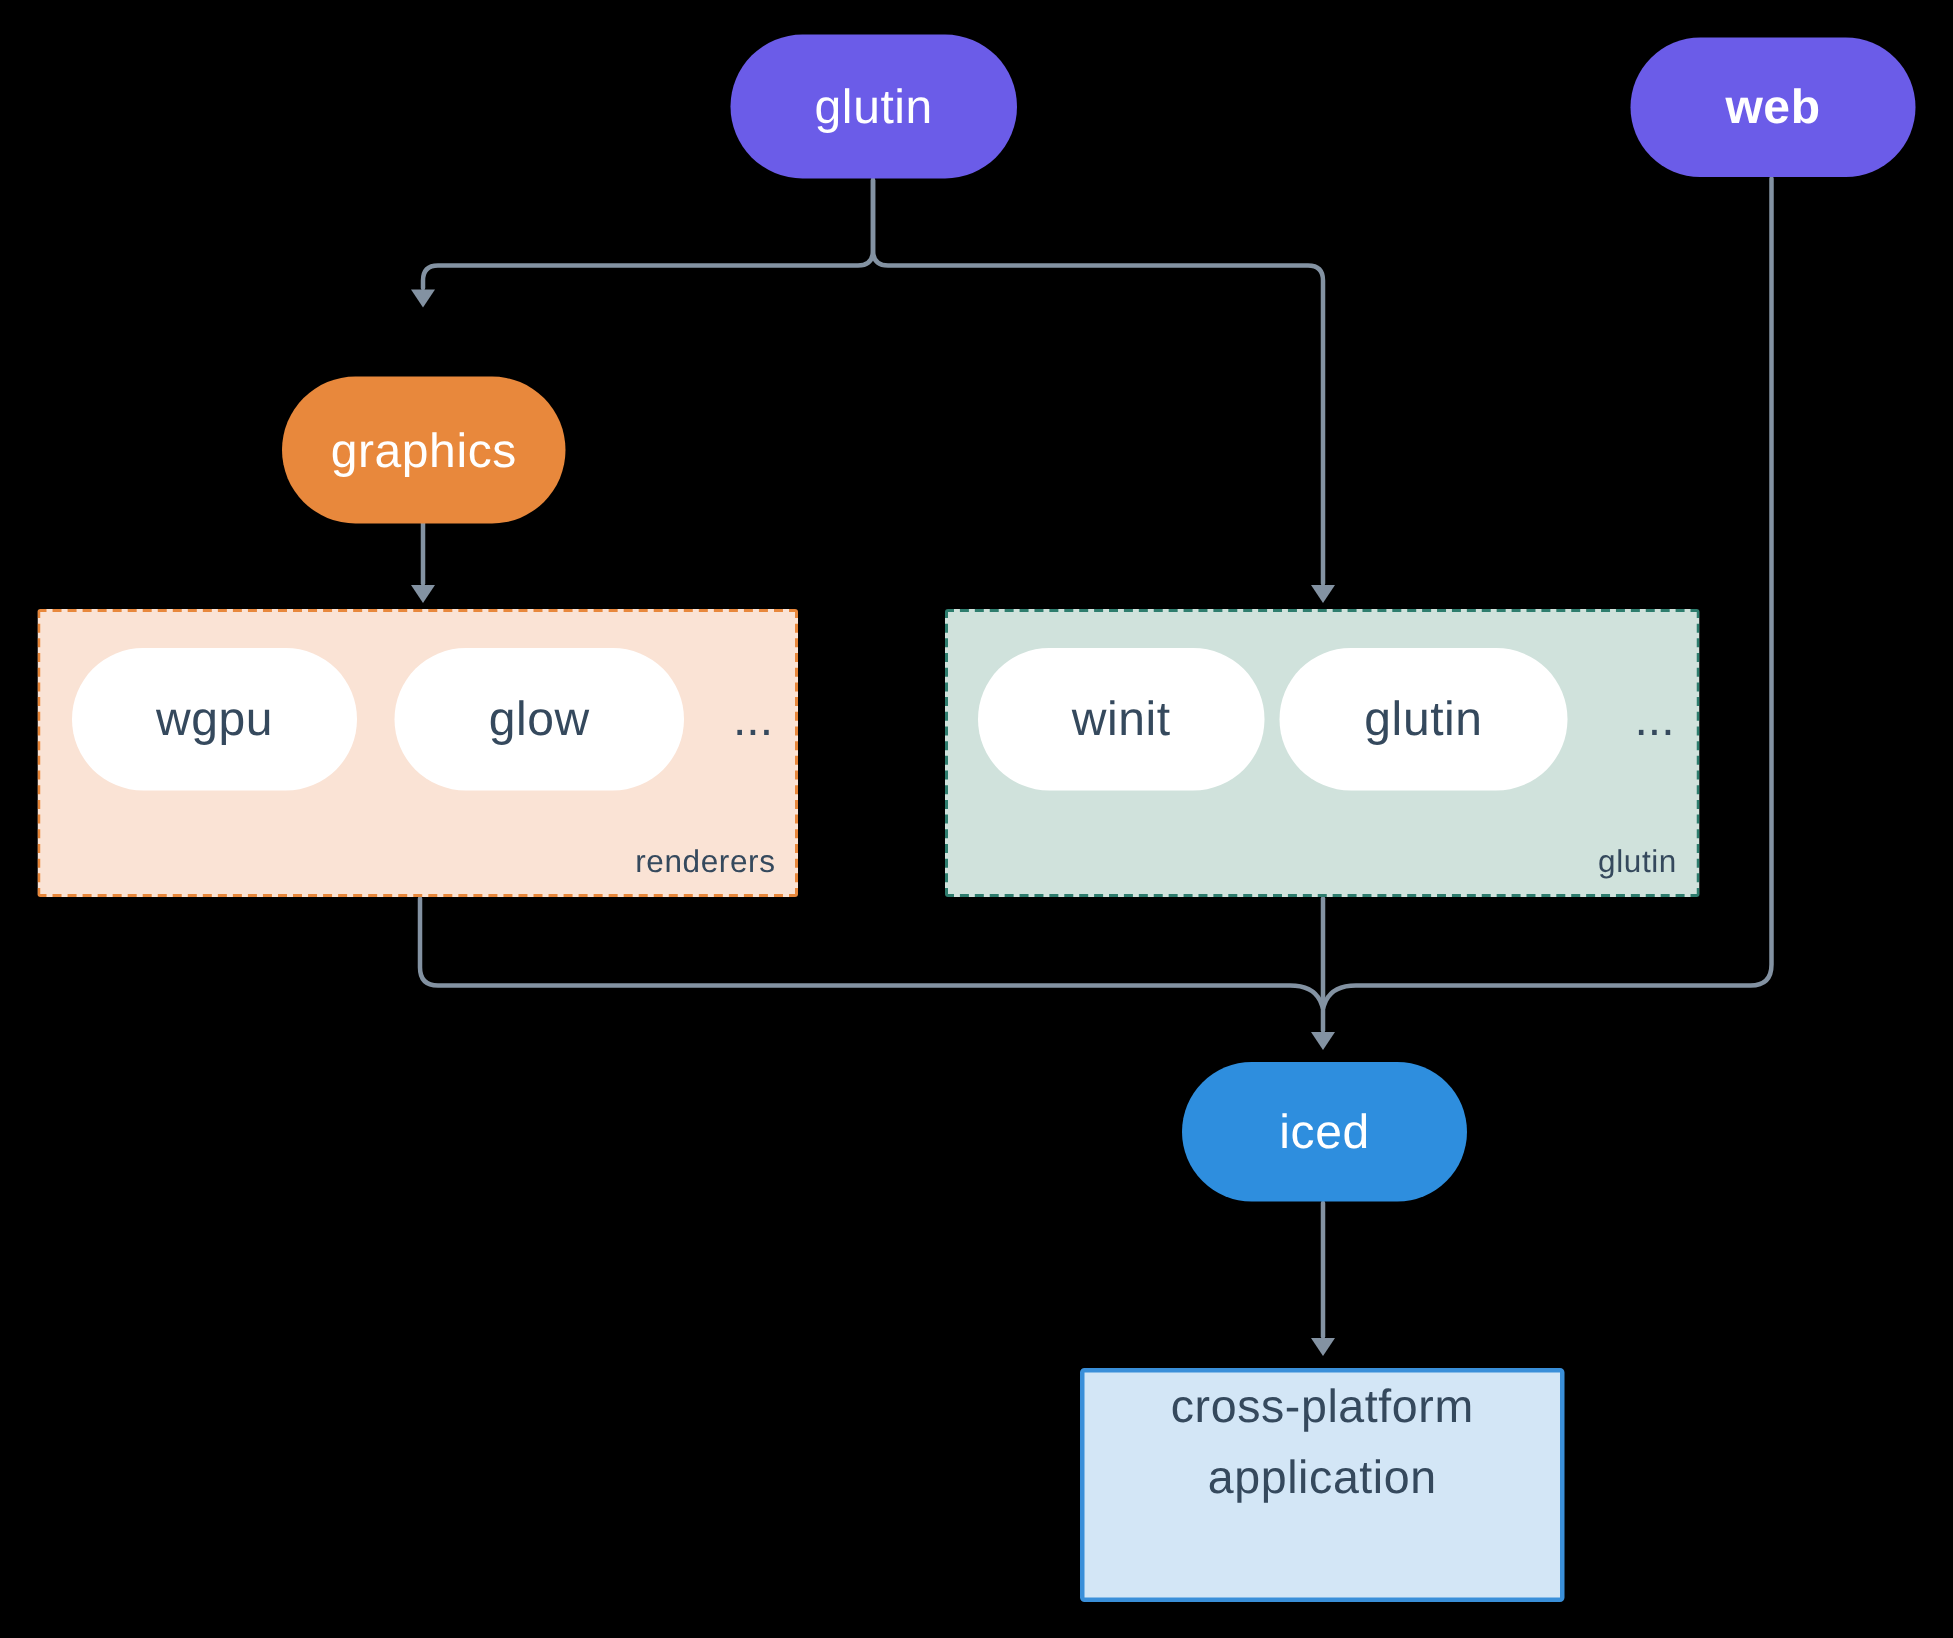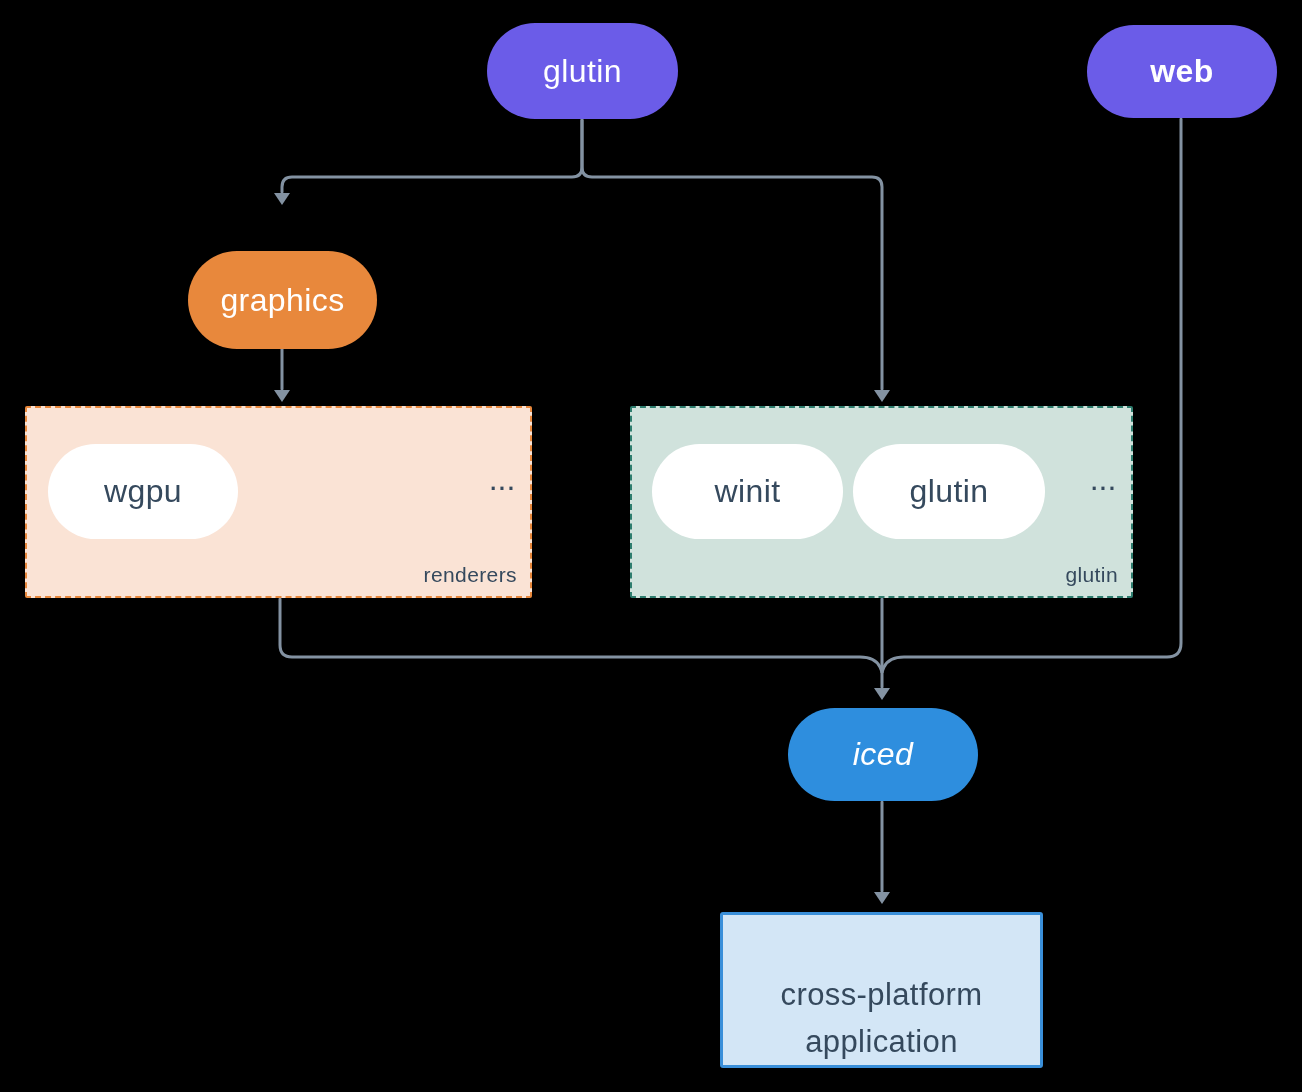--- a/index.html
+++ b/index.html
@@ -44,26 +44,24 @@
     background: var(--platform-pill-bg, #6b5ce8);
     color: var(--pill-text-light, #fff);
   }
   .pill-graphics {
     background: var(--graphics-pill-bg, #e8883c);
     color: var(--pill-text-light, #fff);
   }
   .pill-iced {
     background: var(--iced-pill-bg, #2e8ede);
     color: var(--pill-text-light, #fff);
-    font-style: italic;
   }
   .pill-inner {
     background: var(--inner-pill-bg, #fff);
     color: var(--text-dark, #35495d);
-    margin-top: 12px;
   }
   #native-pill   { left: 487px;  top: 23px;  width: 191px; height: 96px; }
   #web-pill      { left: 1087px; top: 25px;  width: 190px; height: 93px; font-weight: bold; }
   #graphics-pill { left: 188px;  top: 215px; width: 189px; height: 98px; margin-top: 36px; }
   #iced-pill     { left: 788px;  top: 708px; width: 190px; height: 93px; }
 
   .group-box {
     position: absolute;
     box-sizing: border-box;
     border-radius: 2px;
@@ -105,21 +103,21 @@
     color: var(--text-dark, #35495d);
   }
   #app-box {
     position: absolute;
     left: 720px; top: 912px; width: 323px; height: 156px;
     box-sizing: border-box;
     background: var(--app-box-bg, #d3e6f6);
     border: 3px solid var(--app-box-border, #3a8fd9);
     border-radius: 3px;
     display: flex;
-    align-items: flex-end;
+    align-items: flex-start;
     justify-content: center;
     text-align: center;
     font-size: 31px;
     line-height: 1.5;
     letter-spacing: 0.4px;
     color: var(--text-dark, #35495d);
     padding: 0 28px;
   }
 </style>
 </head>
@@ -158,20 +156,23 @@
   </div>
 
   <div id="graphics-pill" class="pill pill-graphics">
     <span>graphics</span>
   </div>
 
   <div id="renderers-box" class="group-box">
     <div id="wgpu-pill" class="pill pill-inner">
       <span>wgpu</span>
     </div>
+    <div id="glow-pill" class="pill pill-inner">
+      <span>glow</span>
+    </div>
     <div id="renderers-ellipsis" class="ellipsis">...</div>
     <div class="group-label">renderers</div>
   </div>
 
   <div id="shells-box" class="group-box">
     <div id="winit-pill" class="pill pill-inner">
       <span>winit</span>
     </div>
     <div id="glutin-pill" class="pill pill-inner">
       <span>glutin</span>

